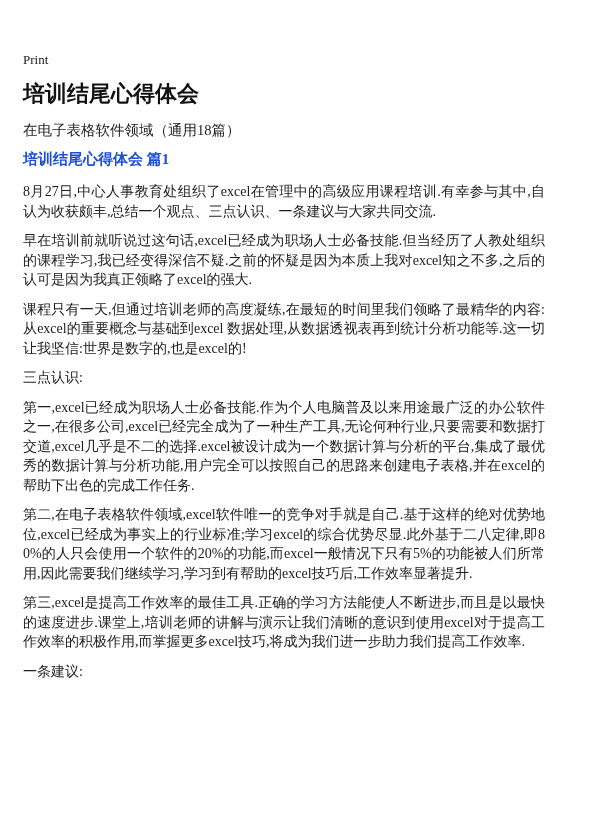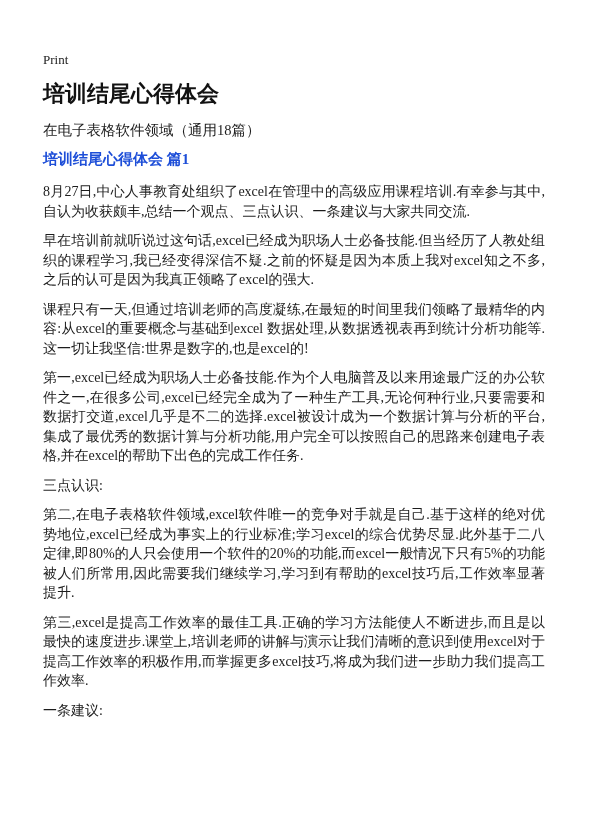--- a/index.html
+++ b/index.html
@@ -11,21 +11,21 @@
     width: 600px;
     height: 828px;
     overflow: hidden;
     font-family: "Liberation Serif", "DejaVu Serif", serif;
     color: #1c1c1c;
   }
   .page {
     box-sizing: border-box;
     width: 600px;
     height: 604px;
-    padding: 50px 55px 0 43px;
+    padding: 50px 55px 0 23px;
     background: #ffffff;
   }
   .print-label {
     font-size: 13px;
     line-height: 16px;
     margin: 0;
     color: #222222;
     cursor: pointer;
     display: inline-block;
   }
@@ -75,23 +75,23 @@
   <h2 class="section-heading">培训结尾心得体会 篇1</h2>
 
   <p class="body-para first-para">8月27日,中心人事教育处组织了excel在管理中的高级应用课程培训.有幸参与其中,自认为收获颇丰,总结一个观点、三点认识、一条建议与大家共同交流.</p>
 
 
 
   <p class="body-para">早在培训前就听说过这句话,excel已经成为职场人士必备技能.但当经历了人教处组织的课程学习,我已经变得深信不疑.之前的怀疑是因为本质上我对excel知之不多,之后的认可是因为我真正领略了excel的强大.</p>
 
   <p class="body-para">课程只有一天,但通过培训老师的高度凝练,在最短的时间里我们领略了最精华的内容:从excel的重要概念与基础到excel 数据处理,从数据透视表再到统计分析功能等.这一切让我坚信:世界是数字的,也是excel的!</p>
 
+  <p class="body-para">三点认识:</p>
+
   <p class="body-para">第一,excel已经成为职场人士必备技能.作为个人电脑普及以来用途最广泛的办公软件之一,在很多公司,excel已经完全成为了一种生产工具,无论何种行业,只要需要和数据打交道,excel几乎是不二的选择.excel被设计成为一个数据计算与分析的平台,集成了最优秀的数据计算与分析功能,用户完全可以按照自己的思路来创建电子表格,并在excel的帮助下出色的完成工作任务.</p>
-
-  <p class="body-para">三点认识:</p>
 
   <p class="body-para">第二,在电子表格软件领域,excel软件唯一的竞争对手就是自己.基于这样的绝对优势地位,excel已经成为事实上的行业标准;学习excel的综合优势尽显.此外基于二八定律,即80%的人只会使用一个软件的20%的功能,而excel一般情况下只有5%的功能被人们所常用,因此需要我们继续学习,学习到有帮助的excel技巧后,工作效率显著提升.</p>
 
   <p class="body-para">第三,excel是提高工作效率的最佳工具.正确的学习方法能使人不断进步,而且是以最快的速度进步.课堂上,培训老师的讲解与演示让我们清晰的意识到使用excel对于提高工作效率的积极作用,而掌握更多excel技巧,将成为我们进一步助力我们提高工作效率.</p>
 
   <p class="body-para">一条建议:</p>
 
 </div>
 
 </body></html>

